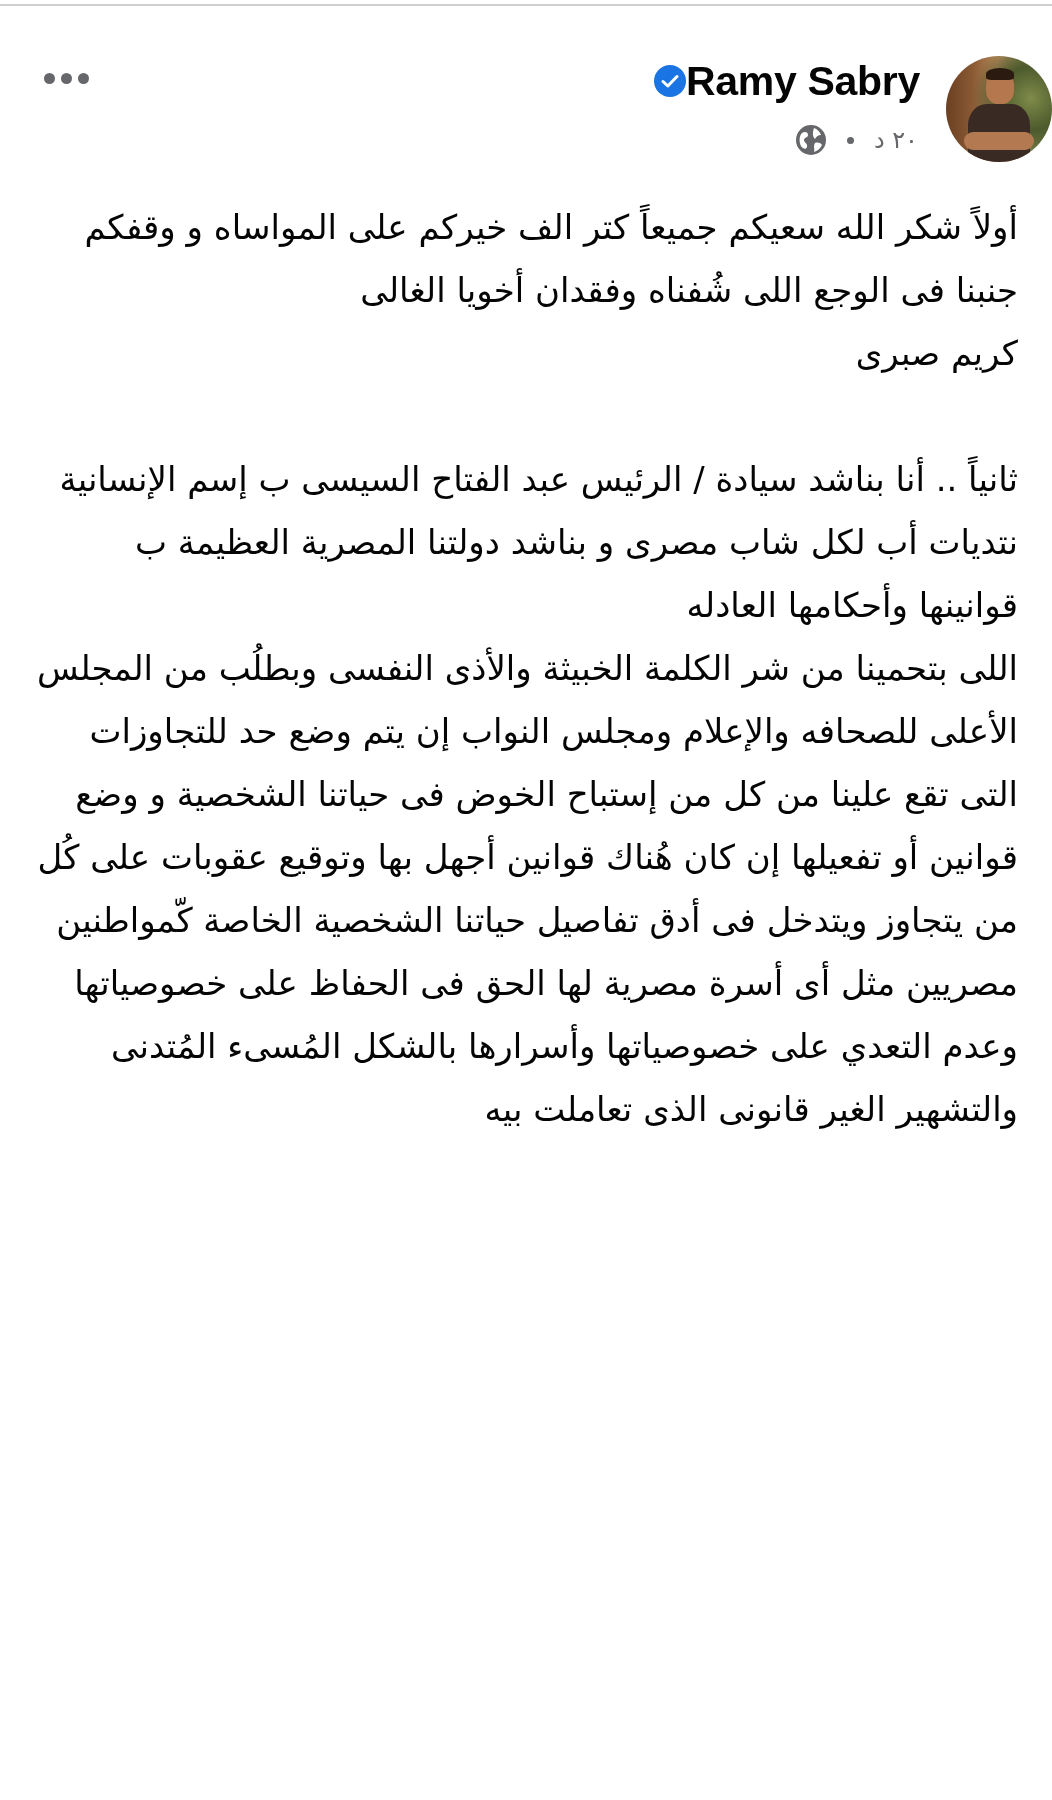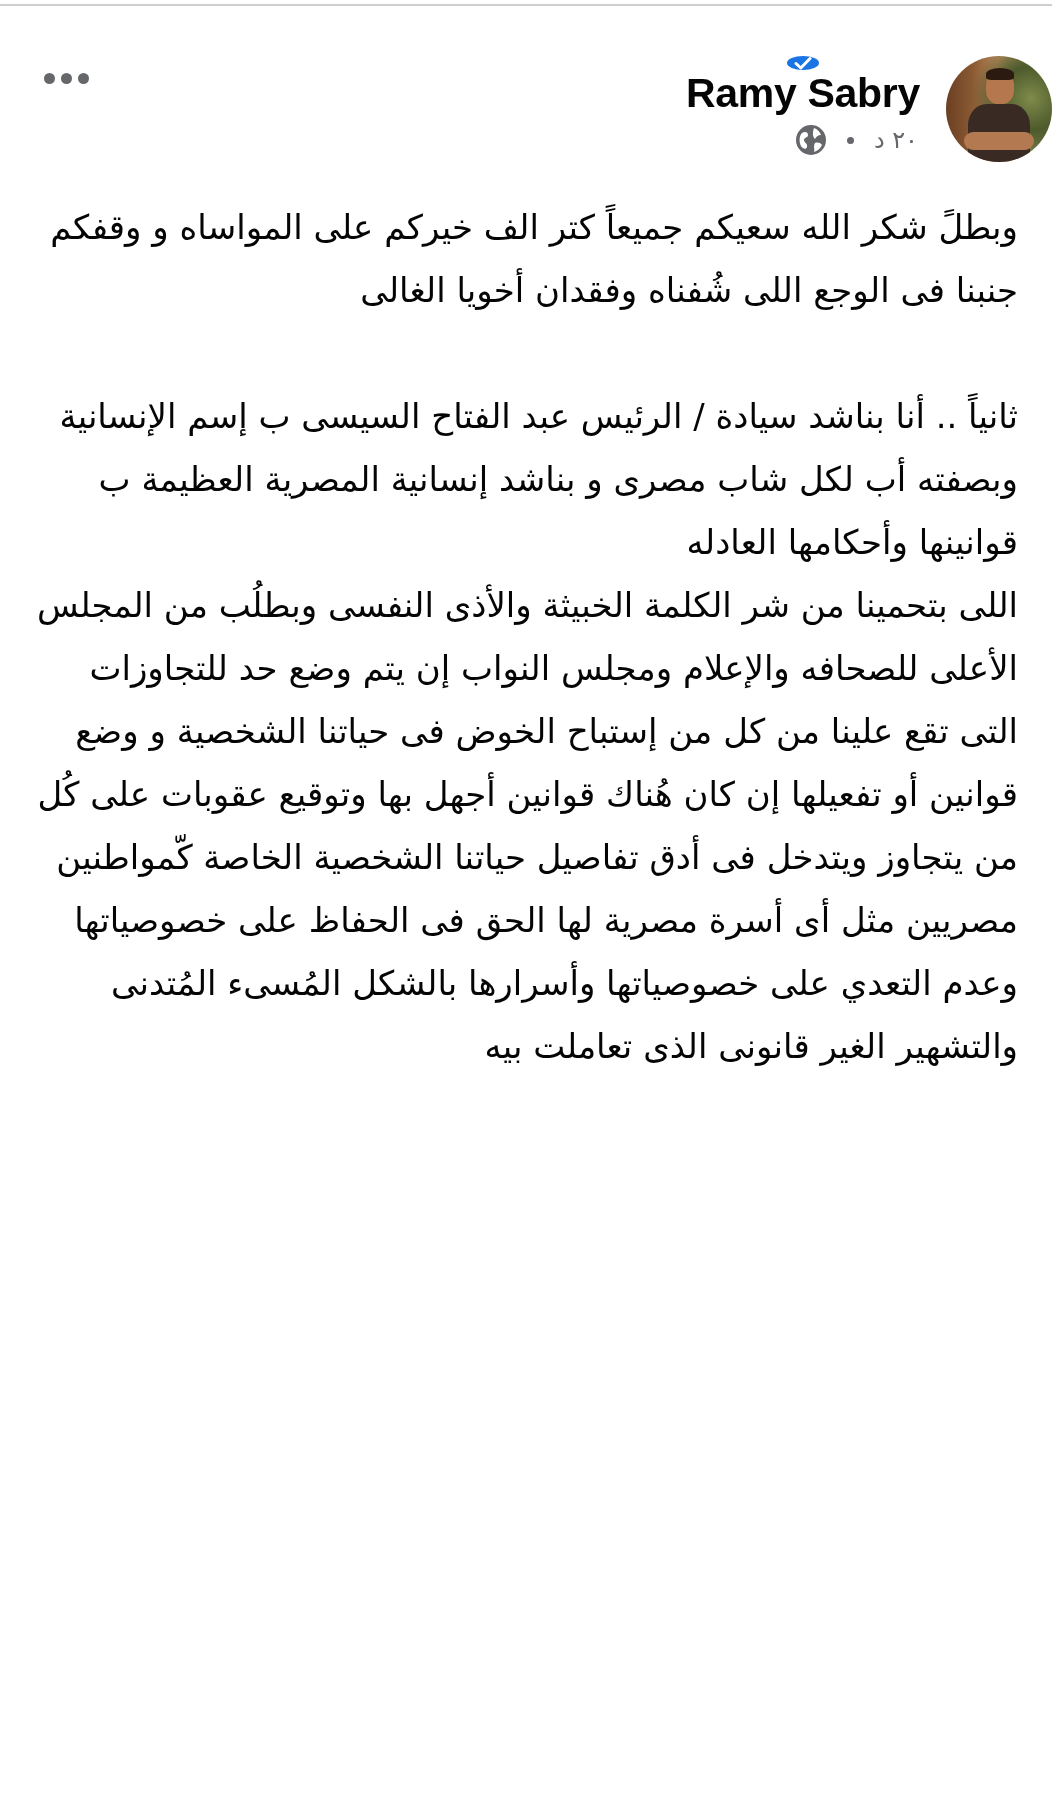--- a/index.html
+++ b/index.html
@@ -8,21 +8,21 @@
   .top-rule { position: absolute; left: 0; top: 4px; width: 1052px; height: 2px; background: #cfcfcf; }
   .more-btn { position: absolute; left: 44px; top: 64px; width: 60px; height: 28px; display: flex; align-items: center; gap: 6px; cursor: pointer; }
   .more-btn .dot { width: 11px; height: 11px; border-radius: 50%; background: #65676b; }
   .avatar { position: absolute; left: 946px; top: 56px; width: 106px; height: 106px; border-radius: 50%; overflow: hidden;
     background: radial-gradient(circle at 80% 40%, #7f8b4a 0%, #4d5a2c 30%, transparent 55%),
                 linear-gradient(90deg, #6b3f22 0%, #8a5a34 25%, #b98a5c 50%, #7d8350 80%, #5c6b34 100%); }
   .avatar .head { position: absolute; left: 40px; top: 14px; width: 28px; height: 34px; border-radius: 45% 45% 40% 40%; background: #b4774e; }
   .avatar .hair { position: absolute; left: 40px; top: 12px; width: 28px; height: 12px; border-radius: 50% 50% 20% 20%; background: #2b1a10; }
   .avatar .shirt { position: absolute; left: 22px; top: 48px; width: 62px; height: 70px; border-radius: 30% 30% 0 0; background: #3a2a24; }
   .avatar .arms { position: absolute; left: 18px; top: 76px; width: 70px; height: 18px; border-radius: 9px; background: #b37a52; }
-  .header-name { position: absolute; right: 132px; top: 56px; height: 50px; display: flex; align-items: center; gap: 0; direction: ltr; flex-direction: column; }
+  .header-name { position: absolute; right: 132px; top: 56px; height: 50px; display: flex; align-items: center; gap: 0; direction: ltr; }
   .verified { width: 32px; height: 32px; border-radius: 50%; background: #1b74e4; display: flex; align-items: center; justify-content: center; }
   .name { font-family: "Liberation Sans", sans-serif; font-weight: bold; font-size: 41px; color: #050505; letter-spacing: -0.3px; cursor: pointer; }
   .meta { position: absolute; right: 134px; top: 122px; height: 36px; display: flex; align-items: center; gap: 20px; direction: ltr; color: #65676b; }
   .globe { width: 32px; height: 32px; }
   .meta .sep { width: 7px; height: 7px; border-radius: 50%; background: #65676b; }
   .meta .time { font-family: "DejaVu Sans", sans-serif; font-size: 24px; color: #65676b; direction: rtl; }
   .post-body { position: absolute; left: 30px; right: 34px; top: 196px; direction: rtl; text-align: right; font-family: "DejaVu Sans", sans-serif; font-size: 34px; line-height: 63px; color: #050505; }
   .post-body p { margin: 0; white-space: normal; }
   .post-body .blank { height: 63px; }
 </style>
@@ -60,18 +60,19 @@
       <path d="M7 9 C10 7 13 8 13 11 C13 14 9 13 9 16 C9 19 13 19 12 23 C11 26 8 25 6 22 C4 18 4 12 7 9 Z" fill="#ffffff"></path>
       <path d="M19 4 C22 5 25 8 26 11 C23 11 21 13 20 15 C18 13 17 10 19 4 Z" fill="#ffffff"></path>
       <path d="M20 19 C23 18 26 19 27 21 C25 25 22 27 19 28 C20 25 18 22 20 19 Z" fill="#ffffff"></path>
     </svg>
   </span>
   <span class="sep"></span>
   <span class="time">٢٠ د</span>
 </div>
 
 <div class="post-body">
-  <p>وبطلً شكر الله سعيكم جميعاً كتر الف خيركم على المواساه و وقفكم جنبنا فى الوجع اللى شُفناه وفقدان أخويا الغالى</p>
+  <p>أولاً شكر الله سعيكم جميعاً كتر الف خيركم على المواساه و وقفكم جنبنا فى الوجع اللى شُفناه وفقدان أخويا الغالى</p>
+  <p>كريم صبرى</p>
   <p class="blank"></p>
-  <p>ثانياً .. أنا بناشد سيادة / الرئيس عبد الفتاح السيسى ب إسم الإنسانية وبصفته أب لكل شاب مصرى و بناشد إنسانية المصرية العظيمة ب قوانينها وأحكامها العادله</p>
+  <p>ثانياً .. أنا بناشد سيادة / الرئيس عبد الفتاح السيسى ب إسم الإنسانية نتديات أب لكل شاب مصرى و بناشد دولتنا المصرية العظيمة ب قوانينها وأحكامها العادله</p>
   <p>اللى بتحمينا من شر الكلمة الخبيثة والأذى النفسى وبطلُب من المجلس الأعلى للصحافه والإعلام ومجلس النواب إن يتم وضع حد للتجاوزات التى تقع علينا من كل من إستباح الخوض فى حياتنا الشخصية  و وضع قوانين أو تفعيلها إن كان هُناك قوانين أجهل بها وتوقيع عقوبات على كُل من يتجاوز ويتدخل فى أدق تفاصيل حياتنا الشخصية الخاصة كّمواطنين مصريين مثل أى أسرة مصرية لها الحق فى الحفاظ على خصوصياتها وعدم التعدي على خصوصياتها وأسرارها  بالشكل المُسىء المُتدنى والتشهير الغير قانونى الذى تعاملت بيه</p>
   <p class="blank"></p>
 </div>
 
 </body></html>

